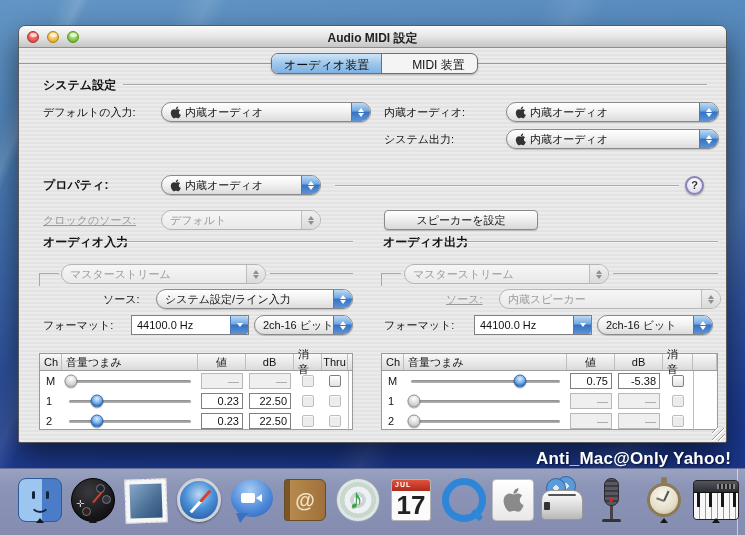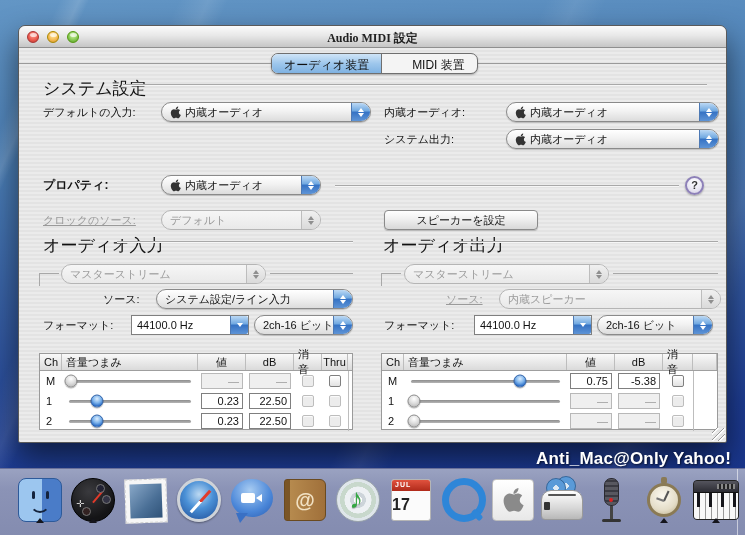--- a/index.html
+++ b/index.html
@@ -13,39 +13,39 @@
         rgba(255,255,255,0) 55%, rgba(255,255,255,.08) 58%, rgba(255,255,255,0) 61%,
         rgba(255,255,255,0) 80%, rgba(255,255,255,.07) 84%, rgba(255,255,255,0) 88%); }
 
   
   .win { position:absolute; left:18px; top:25px; width:709px; height:418px;
     background:repeating-linear-gradient(0deg,#ebebeb 0 2px,#e3e3e3 2px 4px);
     border:1px solid #5a5a5a; border-radius:7px 7px 2px 2px;
     box-shadow:0 14px 30px rgba(0,0,0,.55); font-size:11px; color:#111; }
   .titlebar { position:absolute; left:0; top:0; right:0; height:22px;
     background:linear-gradient(#fbfbfb,#e8e8e8 45%,#cfcfcf 85%,#c6c6c6);
-    border-bottom:1px solid #8f8f8f; border-radius:7px 7px 0 0;font-family:Liberation Serif, serif; }
+    border-bottom:1px solid #8f8f8f; border-radius:7px 7px 0 0; }
   .title { position:absolute; left:0; right:0; top:4px; text-align:center;
     font-size:12px; font-weight:bold; color:#222; }
   .tl { position:absolute; top:5px; width:12px; height:12px; border-radius:50%; }
   .tl::after { content:""; position:absolute; left:2px; top:1px; width:7px; height:4px;
     border-radius:50%; background:rgba(255,255,255,.65); }
   .tl.red   { left:8px;  background:radial-gradient(circle at 50% 35%,#ff9d92,#e8564a 60%,#b23c32); border:1px solid #a33; }
   .tl.yellow{ left:28px; background:radial-gradient(circle at 50% 35%,#ffe9a8,#f3b64c 60%,#c2882e); border:1px solid #a80; }
   .tl.green { left:48px; background:radial-gradient(circle at 50% 35%,#d2f3a8,#80c54b 60%,#55912c); border:1px solid #591; }
 
   .tabline { position:absolute; left:0; right:0; top:37px; border-top:1px solid #9a9a9a; }
   .tabs { position:absolute; left:252px; top:27px; height:21px; display:flex;
     border:1px solid #6f6f6f; border-radius:7px; overflow:hidden;
     box-shadow:0 1px 2px rgba(0,0,0,.25); background:#f4f4f4; }
   .tab { padding:3px 12px 0; font-size:12px; white-space:nowrap; cursor:default; }
   .tab.sel { background:linear-gradient(#cfe4f7,#9ec7ec 50%,#7fb2e2); }
   .tab + .tab { border-left:1px solid #6f6f6f;padding-left:30px; }
 
-  .sechead { position:absolute; font-weight:normal; font-size:17px; }
+  .sechead { position:absolute; font-weight:bold; font-size:12px; }
   .rule { position:absolute; height:0; border-top:1px solid #a8a8a8; border-bottom:1px solid #f6f6f6; }
   .lbl { position:absolute; height:20px; line-height:20px; white-space:nowrap; }
   .lbl.dim { color:#9a9a9a;text-decoration:underline; }
   .lbl.b { font-weight:bold; font-size:12px; }
 
   
   .popup { position:absolute; height:20px; border:1px solid #8a8a8a; border-radius:10px;
     background:linear-gradient(#ffffff,#f2f2f2 45%,#dcdcdc); display:flex; align-items:center;
     padding-left:8px; overflow:hidden; box-shadow:0 1px 1px rgba(0,0,0,.18); }
   .popup .txt { white-space:nowrap; overflow:hidden; }
@@ -151,21 +151,21 @@
     color:#f2e2c4; font-size:20px; font-weight:bold; display:flex; align-items:center; justify-content:center; }
   .ic-cd { width:44px; height:44px; margin:2px; border-radius:50%;
     background:radial-gradient(circle,#ffffff 0 13%,#cdd4da 14% 26%,#eef1f4 27% 45%,#c8d8cc 46% 60%,#dfe6ea 61% 80%,#b8c2ca 81%);
     border:1px solid #9aa4ac; position:relative; }
   .ic-cd .note { position:absolute; left:12px; top:4px; font-size:28px; font-weight:bold; color:#35a844;
     text-shadow:0 1px 1px rgba(0,0,0,.3); }
   .ic-cal { width:40px; height:42px; margin:3px 4px; background:#fbfbfb; border:1px solid #b5b5b5;
     border-radius:3px; overflow:hidden; }
   .ic-cal .mon { height:11px; background:linear-gradient(#e0523e,#b02a1a); color:#fff; font-size:7px;
     font-weight:bold; text-align:left; padding:1px 0 0 3px; letter-spacing:1px; }
-  .ic-cal .day { font-size:16px; font-weight:bold; color:#222; line-height:28px; }
+  .ic-cal .day { font-size:26px; font-weight:bold; color:#222; text-align:center; line-height:28px; }
   .ic-qt { width:44px; height:44px; margin:2px; border-radius:50%; position:relative;
     border:7px solid #2e86d8; background:transparent; }
   .ic-qt .qtail { position:absolute; right:-4px; bottom:-3px; width:12px; height:6px; background:#2e86d8;
     transform:rotate(45deg); border-radius:2px; }
   .ic-box { width:42px; height:42px; margin:3px; background:linear-gradient(#ffffff,#e8e8e8);
     border:1px solid #bdbdbd; border-radius:4px; display:flex; align-items:center; justify-content:center; }
   .ic-toast { position:relative; width:48px; height:48px; }
   .ic-toast .cd1,.ic-toast .cd2 { position:absolute; top:2px; width:20px; height:20px; border-radius:50%;
     background:radial-gradient(circle,#dfeaf4 0 20%,#5a9ad8 21% 70%,#3a76b4 71%); border:1px solid #35689c; }
   .ic-toast .cd1 { left:8px; } .ic-toast .cd2 { left:18px; top:0; }

